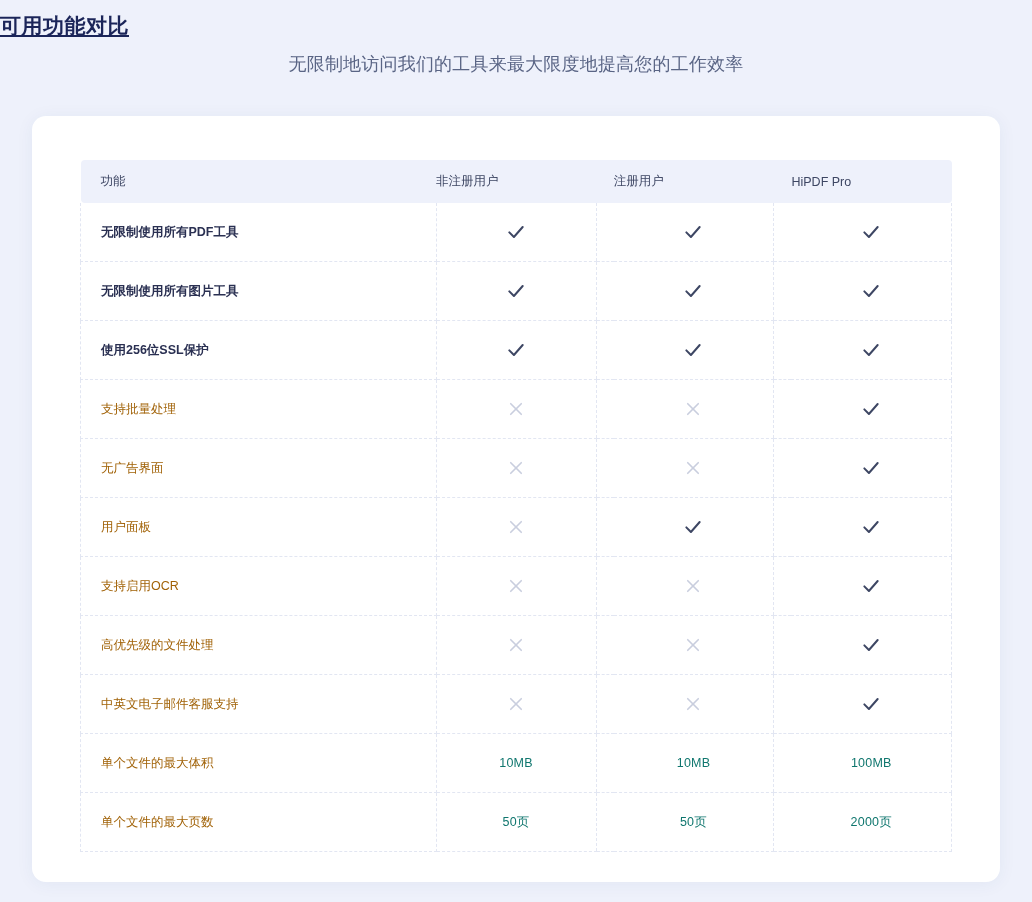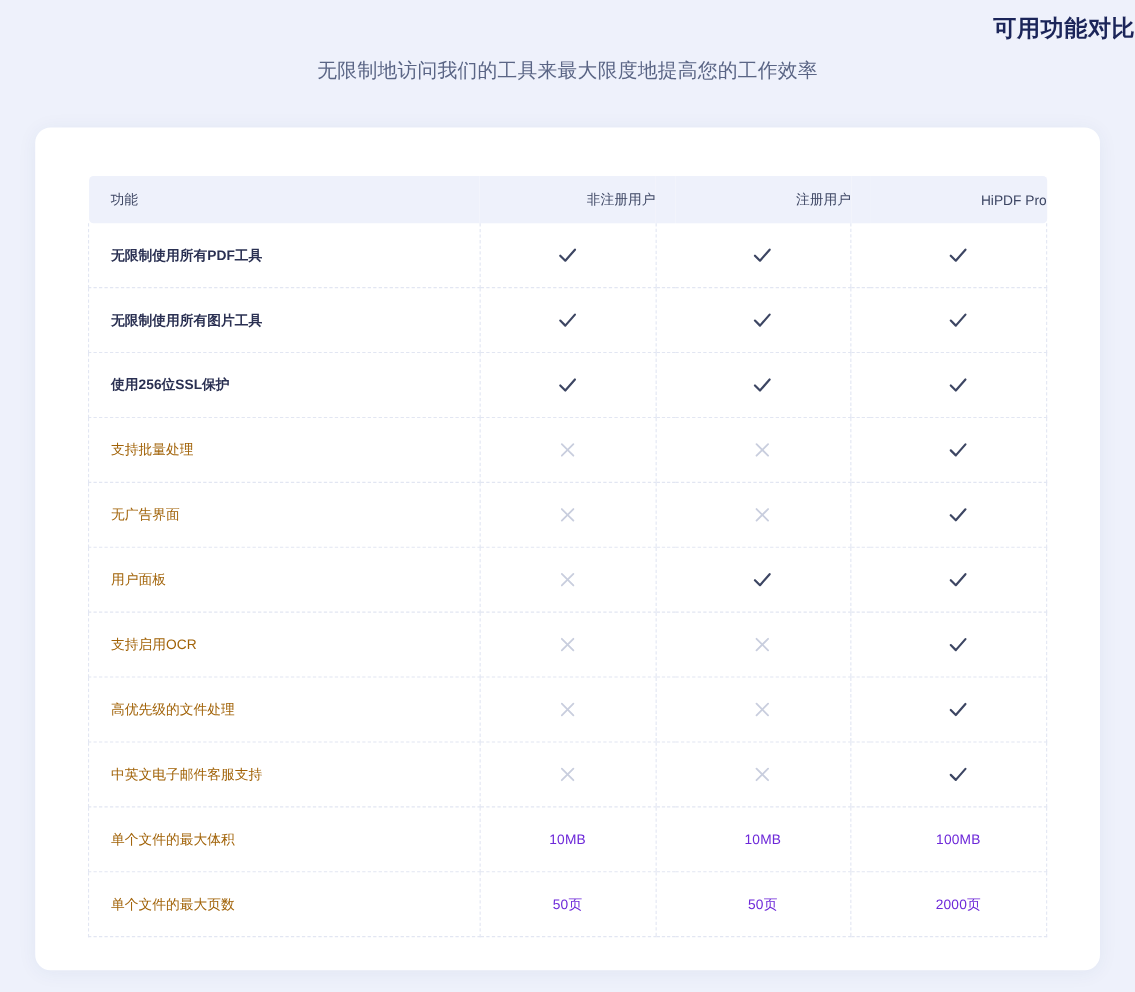--- a/index.html
+++ b/index.html
@@ -12,26 +12,27 @@
     background: #eef1fb;
     font-family: "Liberation Sans", sans-serif;
     -webkit-font-smoothing: antialiased;
   }
   .page {
     width: 1032px;
     box-sizing: border-box;
     padding-top: 4px;
   }
   .page-title {
-    text-align: right;
+    text-align: left;
     font-size: 21px;
     font-weight: bold;
     color: #1b2559;
     letter-spacing: 0.5px;
     margin: 8px 0 0 0;
+    text-decoration: underline;
   }
   .page-subtitle {
     text-align: center;
     font-size: 18px;
     color: #5a6585;
     margin: 12px 0 0 0;
     letter-spacing: 0.2px;
   }
   .card {
     margin: 40px 32px 0 32px;
@@ -45,21 +46,21 @@
     width: 100%;
     border-collapse: collapse;
     table-layout: fixed;
   }
   table.compare thead th {
     background: #eef1fb;
     font-size: 12.5px;
     font-weight: normal;
     color: #3d4663;
     padding: 13px 0 13px 0;
-    text-align: right;
+    text-align: left;
     border: none;
   }
   table.compare thead th.feature-col {
     text-align: left;
     padding-left: 20px;
     border-top-left-radius: 4px;
     border-bottom-left-radius: 4px;
     margin-top: 24px;
   }
   table.compare thead th.last-col {
@@ -112,21 +113,21 @@
     vertical-align: middle;
   }
   .icon-cross {
     display: inline-block;
     width: 18px;
     height: 18px;
     vertical-align: middle;
   }
   .text-val {
     font-size: 12.5px;
-    color: #6d28d9;
+    color: #0f766e;
     letter-spacing: 0.2px;
   }
 </style>
 </head>
 <body>
 
 <div class="page">
 
   <h1 class="page-title">可用功能对比</h1>
   <p class="page-subtitle">无限制地访问我们的工具来最大限度地提高您的工作效率</p>

